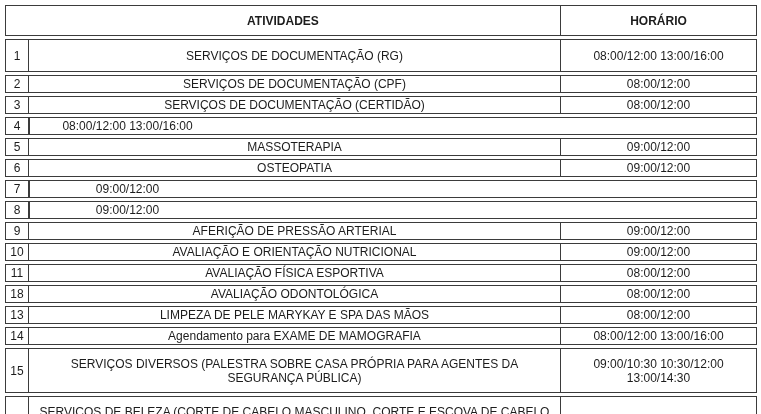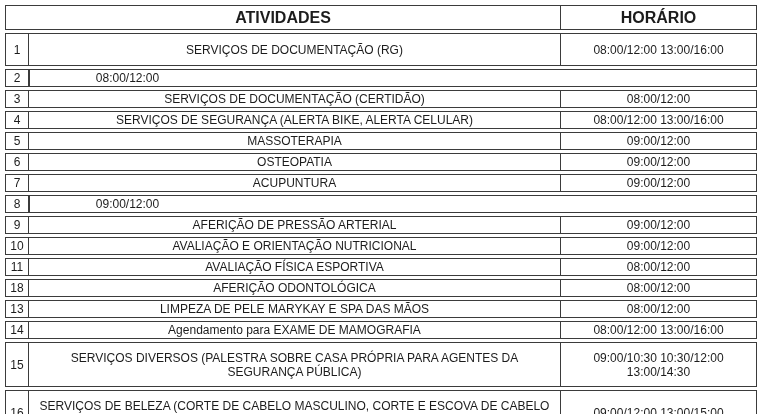--- a/index.html
+++ b/index.html
@@ -16,21 +16,21 @@
     position: absolute; left: 5px; top: 5px; width: 752px;
     font-size: 12px; line-height: 14px;
   }
   .row {
     display: flex; align-items: stretch;
     border: 1px solid #3b3b3b;
     margin-bottom: 3px;
     background: #ffffff;
   }
   .row:last-child { margin-bottom: 0; }
-  .row.header { height: 25px; font-weight: bold; font-size: 16px; }
+  .row.header { height: 31px; font-weight: bold; font-size: 12px; }
   .h-tall  { height: 33px; }
   .h-std   { height: 18px; }
   .h-2line { height: 45px; }
   .num {
     flex: 0 0 23px;
     border-right: 1px solid #3b3b3b;
     display: flex; align-items: center; justify-content: center;
     font-size: 12px;
   }
   .act {
@@ -57,50 +57,49 @@
     </div>
 
     <div class="row h-tall">
       <div class="num">1</div>
       <div class="act">SERVIÇOS DE DOCUMENTAÇÃO (RG)</div>
       <div class="hor">08:00/12:00 13:00/16:00</div>
     </div>
 
     <div class="row h-std">
       <div class="num">2</div>
+      <div class="act">SERVIÇOS DE DOCUMENTAÇÃO (CPF)</div>
       <div class="hor">08:00/12:00</div>
     </div>
 
     <div class="row h-std">
       <div class="num">3</div>
       <div class="act">SERVIÇOS DE DOCUMENTAÇÃO (CERTIDÃO)</div>
       <div class="hor">08:00/12:00</div>
     </div>
 
     <div class="row h-std">
       <div class="num">4</div>
-      <div class="act">SERVIÇOS DE SEGURANÇA (ALERTA BIKE, ALERTA CELULAR)</div>
       <div class="hor">08:00/12:00 13:00/16:00</div>
     </div>
 
     <div class="row h-std">
       <div class="num">5</div>
       <div class="act">MASSOTERAPIA</div>
       <div class="hor">09:00/12:00</div>
     </div>
 
     <div class="row h-std">
       <div class="num">6</div>
       <div class="act">OSTEOPATIA</div>
       <div class="hor">09:00/12:00</div>
     </div>
 
     <div class="row h-std">
       <div class="num">7</div>
-      <div class="act">ACUPUNTURA</div>
       <div class="hor">09:00/12:00</div>
     </div>
 
     <div class="row h-std">
       <div class="num">8</div>
       <div class="hor">09:00/12:00</div>
     </div>
 
     <div class="row h-std">
       <div class="num">9</div>
@@ -115,21 +114,21 @@
     </div>
 
     <div class="row h-std">
       <div class="num">11</div>
       <div class="act">AVALIAÇÃO FÍSICA ESPORTIVA</div>
       <div class="hor">08:00/12:00</div>
     </div>
 
     <div class="row h-std">
       <div class="num">18</div>
-      <div class="act">AFERIÇÃO ODONTOLÓGICA</div>
+      <div class="act">AVALIAÇÃO ODONTOLÓGICA</div>
       <div class="hor">08:00/12:00</div>
     </div>
 
     <div class="row h-std">
       <div class="num">13</div>
       <div class="act">LIMPEZA DE PELE MARYKAY E SPA DAS MÃOS</div>
       <div class="hor">08:00/12:00</div>
     </div>
 
     <div class="row h-std">

